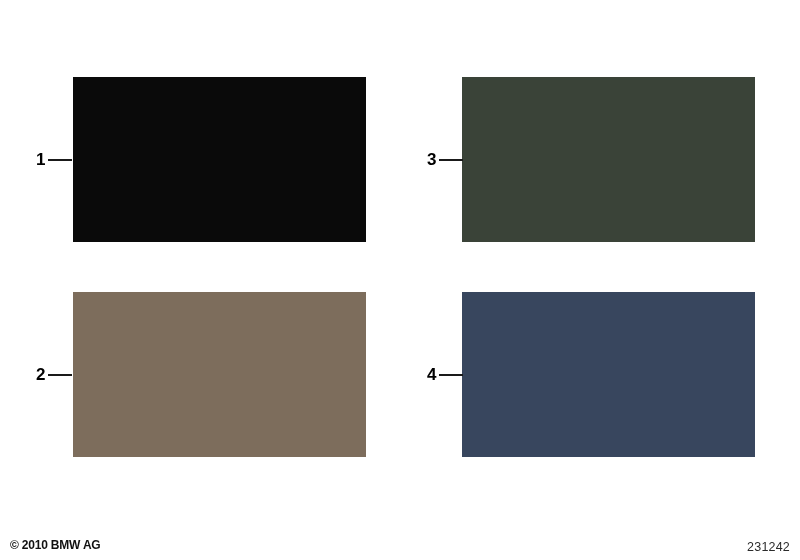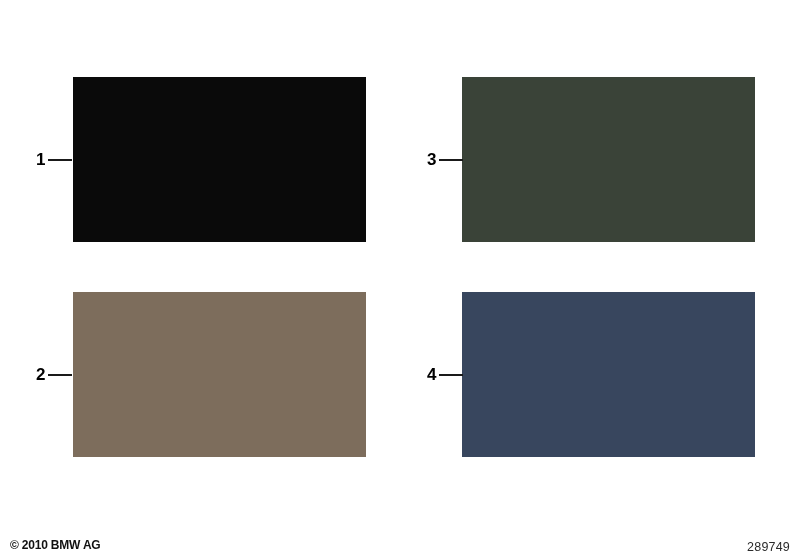--- a/index.html
+++ b/index.html
@@ -131,15 +131,15 @@
     <span class="callout-number">3</span>
     <span class="callout-leader"></span>
   </div>
 
   <div class="callout" id="callout-4">
     <span class="callout-number">4</span>
     <span class="callout-leader"></span>
   </div>
 
   <div id="footer-copyright">© 2010 BMW AG</div>
-  <div id="footer-diagram-id">289749</div>
+  <div id="footer-diagram-id">231242</div>
 
 </div>
 
 </body></html>

